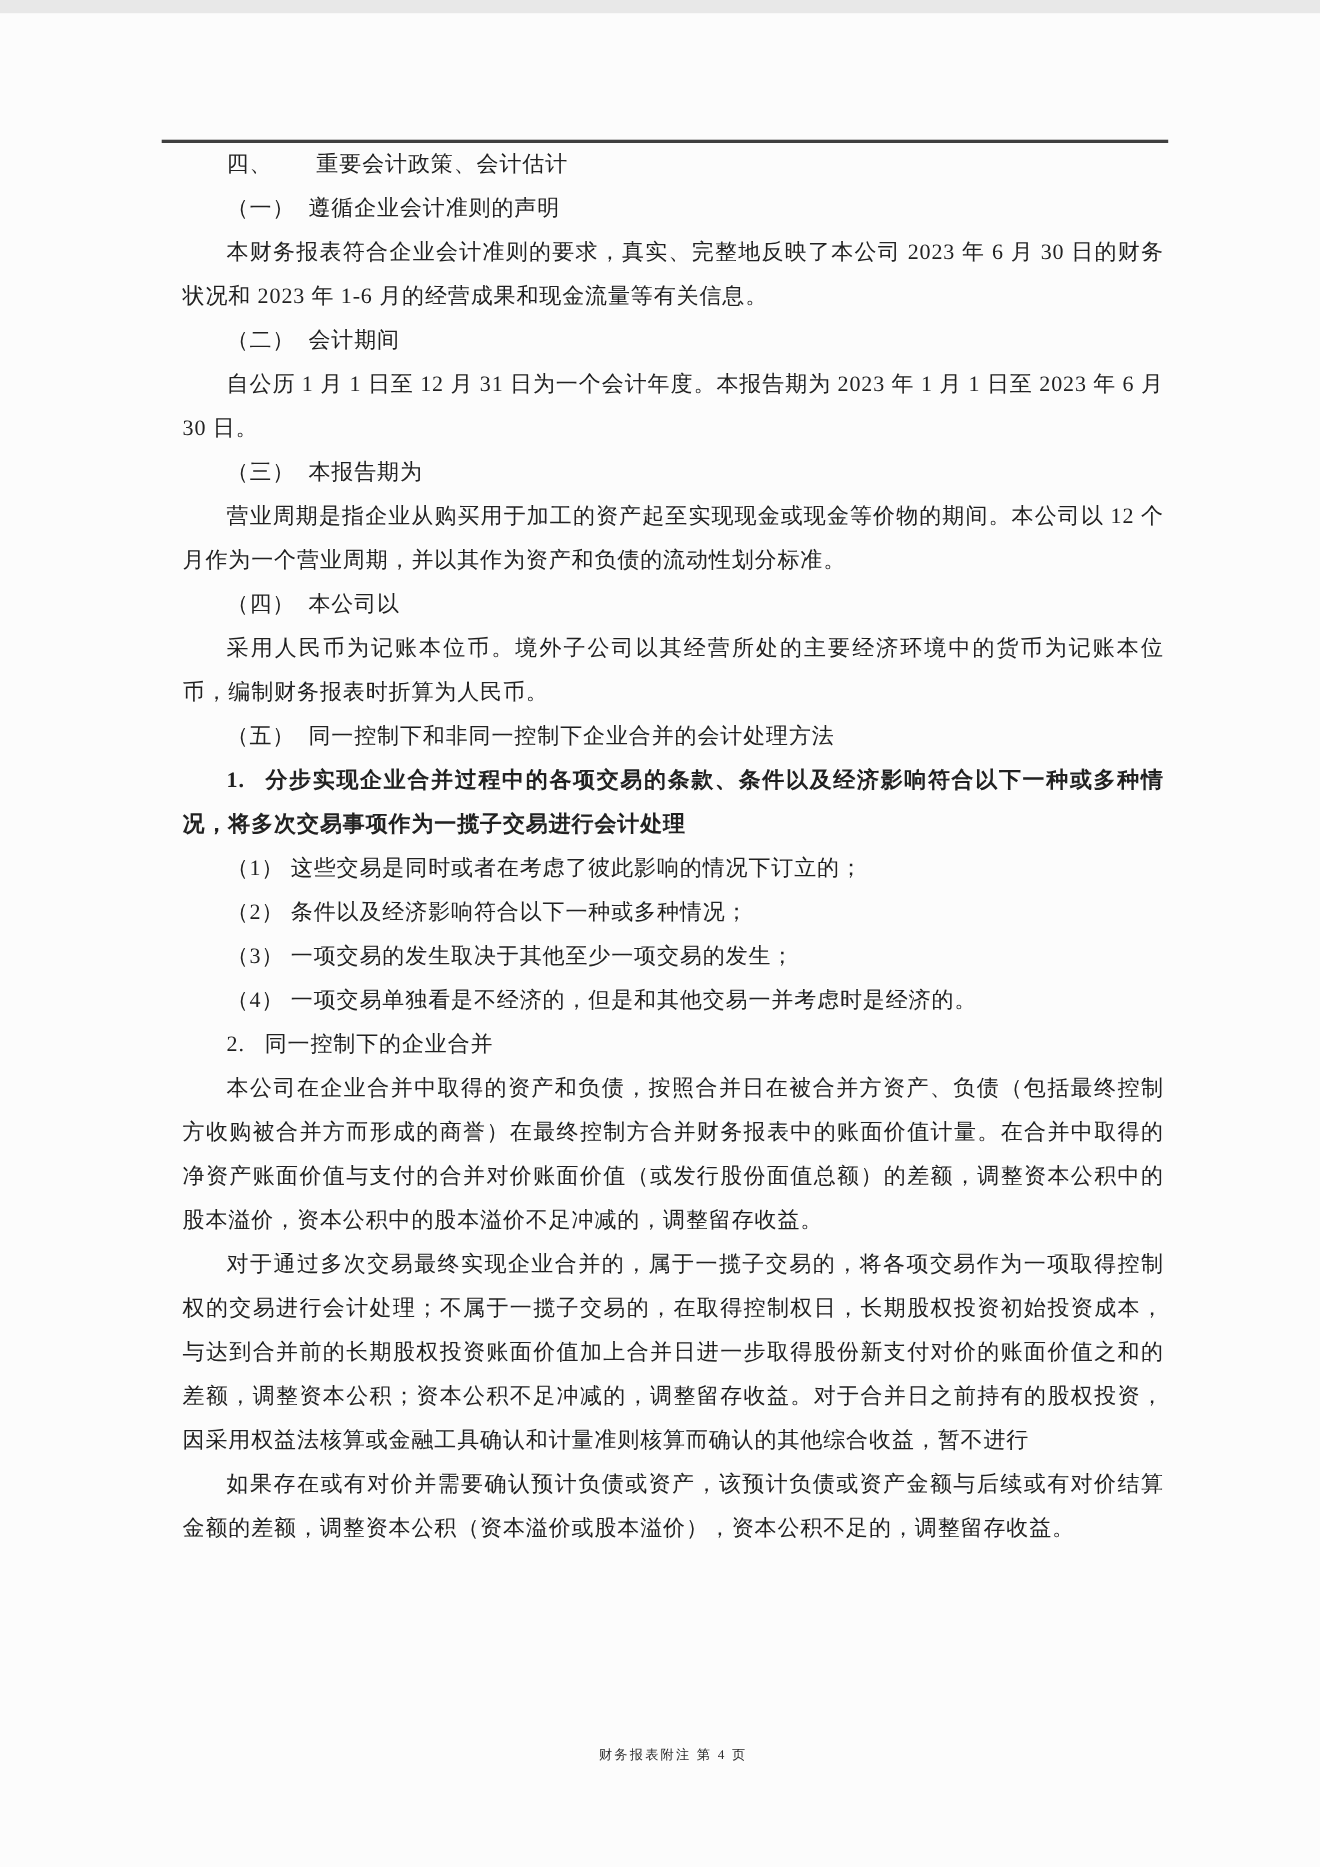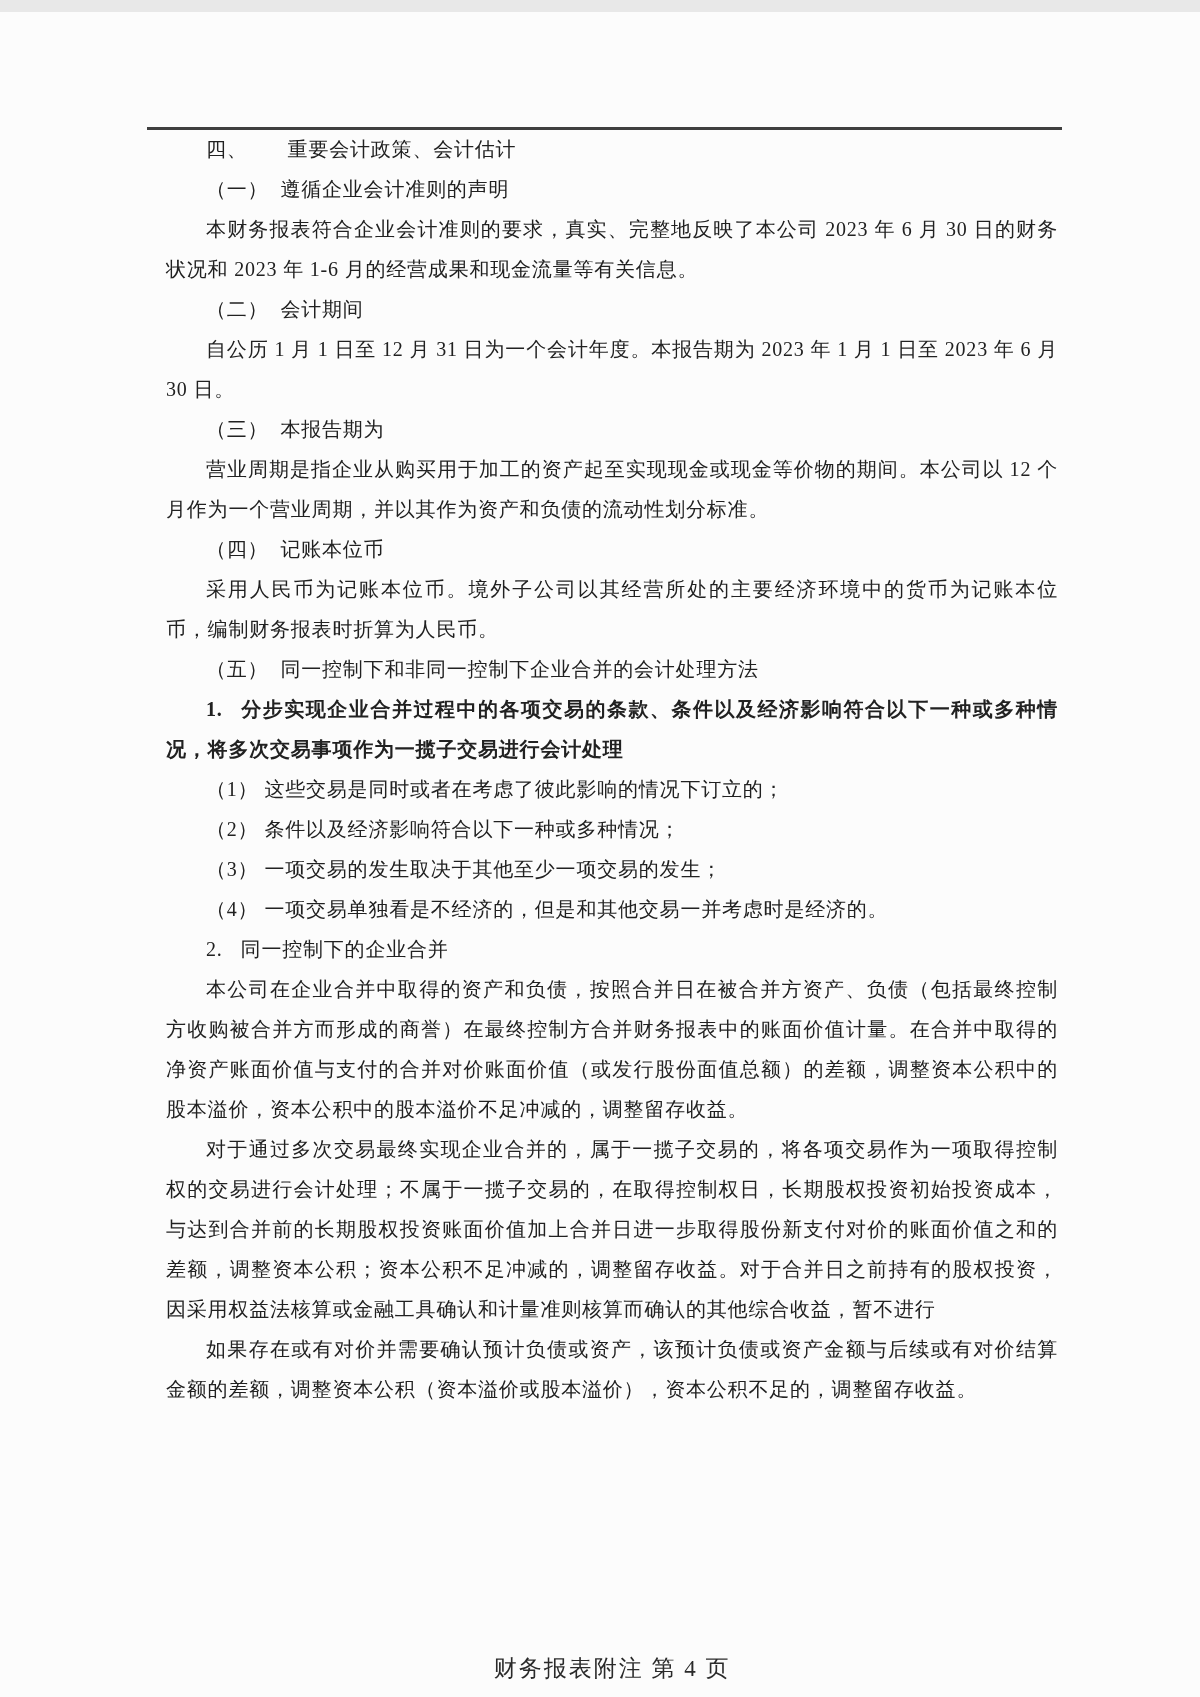--- a/index.html
+++ b/index.html
@@ -63,25 +63,25 @@
   }
   .list-item .item-label { margin-right: 6px; }
   .h-num2 {
     margin-top: 10px;
     font-weight: bold;
     text-indent: 2em;
   }
   .mt10 { margin-top: 10px; }
   .footer {
     position: absolute;
-    top: 1640px;
+    top: 1566px;
     left: 166px;
     width: 892px;
     text-align: center;
-    font-size: 23px;
+    font-size: 12px;
     line-height: 34px;
     letter-spacing: 2px;
     color: #2a2a2a;
   }
   .bottom-strip {
     position: absolute;
     bottom: 0;
     left: 0;
     width: 100%;
     height: 5px;
@@ -104,21 +104,21 @@
     <p class="para">本财务报表符合企业会计准则的要求，真实、完整地反映了本公司 2023 年 6 月 30 日的财务状况和 2023 年 1-6 月的经营成果和现金流量等有关信息。</p>
 
     <h2 class="h-sub"><span class="h-label">（二）</span><span>会计期间</span></h2>
 
     <p class="para">自公历 1 月 1 日至 12 月 31 日为一个会计年度。本报告期为 2023 年 1 月 1 日至 2023 年 6 月 30 日。</p>
 
     <h2 class="h-sub"><span class="h-label">（三）</span><span>本报告期为</span></h2>
 
     <p class="para">营业周期是指企业从购买用于加工的资产起至实现现金或现金等价物的期间。本公司以 12 个月作为一个营业周期，并以其作为资产和负债的流动性划分标准。</p>
 
-    <h2 class="h-sub"><span class="h-label">（四）</span><span>记账本位币</span></h2>
+    <h2 class="h-sub"><span class="h-label">（四）</span><span>本公司以</span></h2>
 
     <p class="para">采用人民币为记账本位币。境外子公司以其经营所处的主要经济环境中的货币为记账本位币，编制财务报表时折算为人民币。</p>
 
     <h2 class="h-sub"><span class="h-label">（五）</span><span>同一控制下和非同一控制下企业合并的会计处理方法</span></h2>
 
     <p class="para bold"><span class="num-label">1.</span><span>分步实现企业合并过程中的各项交易的条款、条件以及经济影响符合以下一种或多种情况，将多次交易事项作为一揽子交易进行会计处理</span></p>
 
     <p class="list-item"><span class="item-label">（1）</span><span>这些交易是同时或者在考虑了彼此影响的情况下订立的；</span></p>
 
     <p class="list-item"><span class="item-label">（2）</span><span>条件以及经济影响符合以下一种或多种情况；</span></p>

